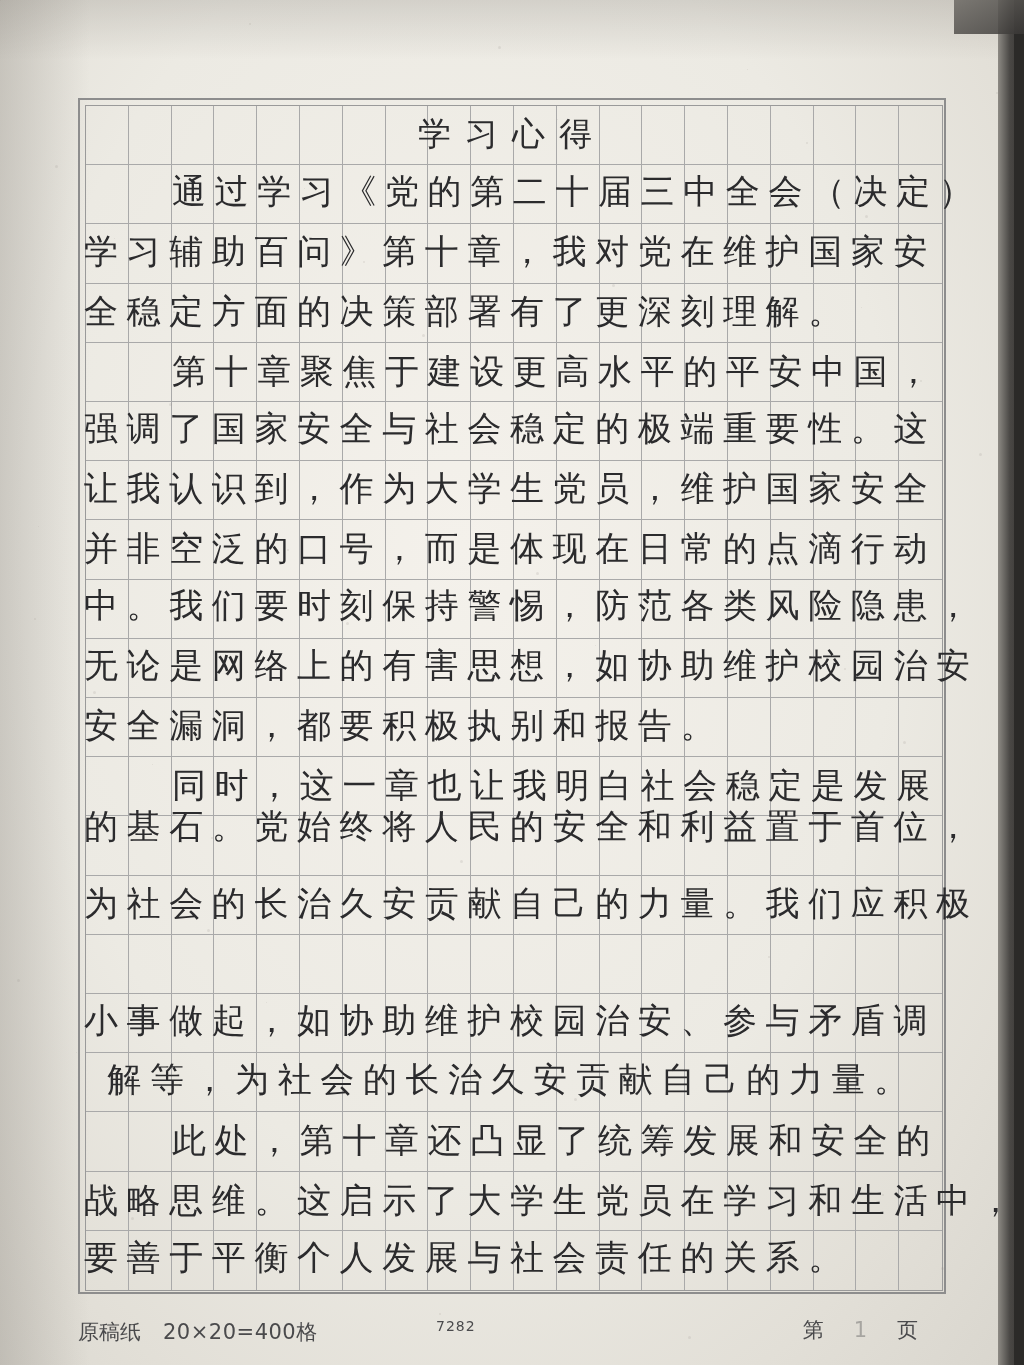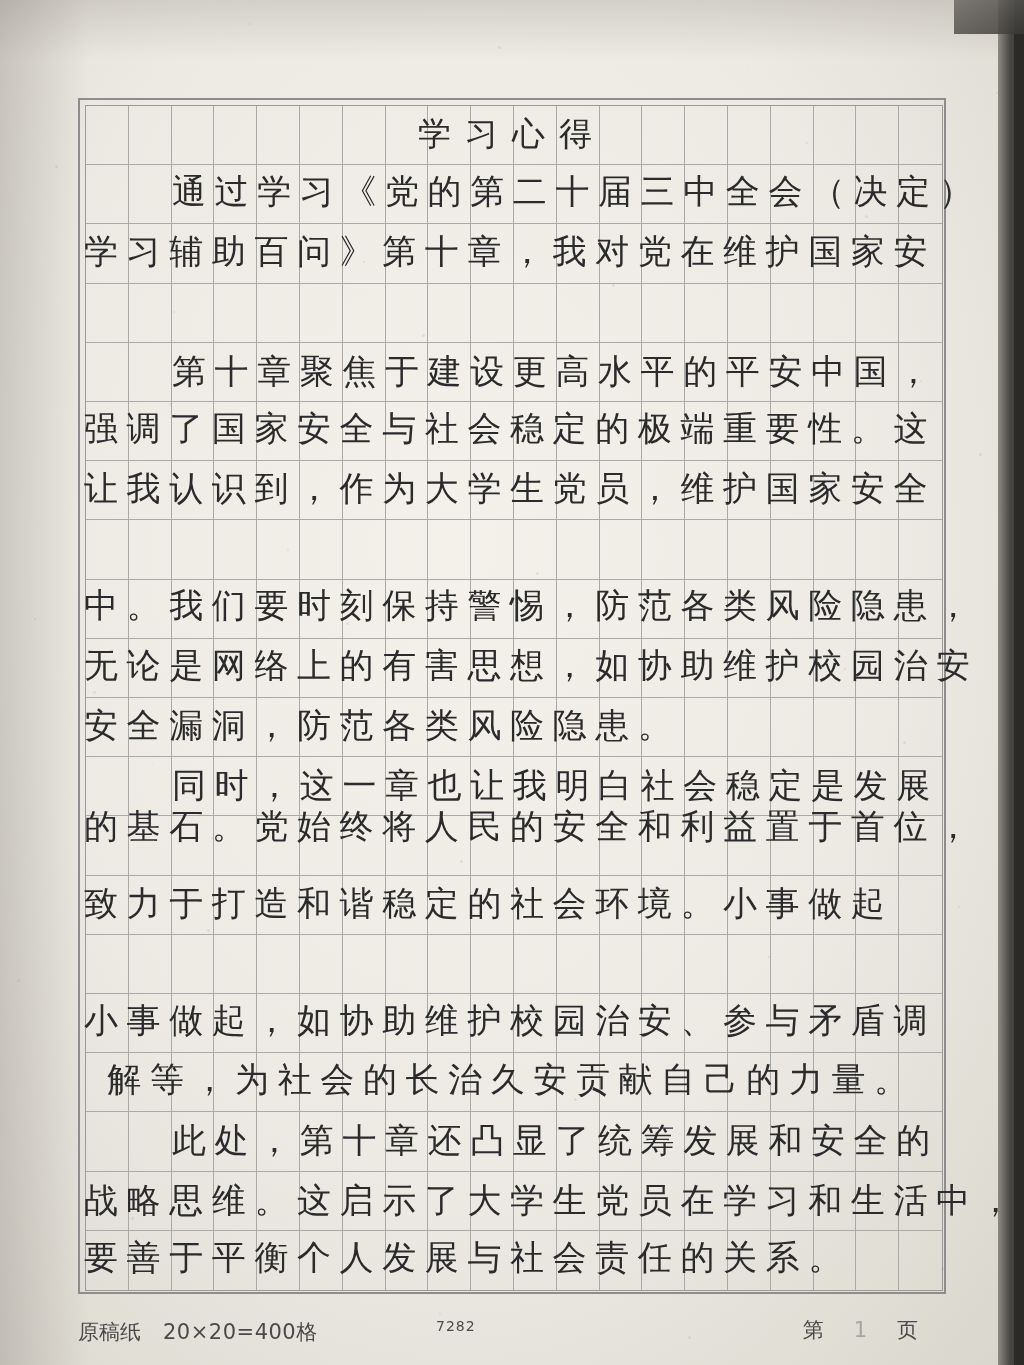--- a/index.html
+++ b/index.html
@@ -588,29 +588,31 @@
         <div class="cell lastrow"></div>
         <div class="cell lastrow"></div>
         <div class="cell lastcol lastrow"></div>
       </div>
   </div>
 
   <div class="hand-layer" id="hand-layer">
       <div class="hand-row title" style="top: 0px;">学习心得</div>
       <div class="hand-row indent" style="top: 59.2px; margin-top: -1.2px;">通过学习《党的第二十届三中全会（决定）</div>
       <div class="hand-row" style="top: 118.4px; margin-top: -0.4px;">学习辅助百问》第十章，我对党在维护国家安</div>
+      <div class="hand-row" style="top: 177.6px; margin-top: 0.4px;">全稳定方面的决策部署有了更深刻理解。</div>
       <div class="hand-row indent" style="top: 236.8px; margin-top: 1.2px;">第十章聚焦于建设更高水平的平安中国，</div>
       <div class="hand-row" style="top: 296px; margin-top: -0.8px;">强调了国家安全与社会稳定的极端重要性。这</div>
       <div class="hand-row" style="top: 355.2px; margin-top: 0px;">让我认识到，作为大学生党员，维护国家安全</div>
+      <div class="hand-row" style="top: 414.4px; margin-top: 0.8px;">并非空泛的口号，而是体现在日常的点滴行动</div>
       <div class="hand-row" style="top: 473.6px; margin-top: -1.2px;">中。我们要时刻保持警惕，防范各类风险隐患，</div>
       <div class="hand-row" style="top: 532.8px; margin-top: -0.4px;">无论是网络上的有害思想，如协助维护校园治安</div>
-      <div class="hand-row" style="top: 592px; margin-top: 0.4px;">安全漏洞，防范各类风险隐患。</div>
+      <div class="hand-row" style="top: 592px; margin-top: 0.4px;">安全漏洞，都要积极执别和报告。</div>
       <div class="hand-row indent" style="top: 651.2px; margin-top: 1.2px;">同时，这一章也让我明白社会稳定是发展</div>
       <div class="hand-row" style="top: 694px; margin-top: -0.8px;">的基石。党始终将人民的安全和利益置于首位，</div>
-      <div class="hand-row" style="top: 769.6px; margin-top: 0px;">致力于打造和谐稳定的社会环境。小事做起</div>
+      <div class="hand-row" style="top: 769.6px; margin-top: 0px;">为社会的长治久安贡献自己的力量。我们应积极</div>
       <div class="hand-row" style="top: 888px; margin-top: -1.2px;">小事做起，如协助维护校园治安、参与矛盾调</div>
       <div class="hand-row" style="top: 946px; margin-top: -0.4px; text-align: center;">解等，为社会的长治久安贡献自己的力量。</div>
       <div class="hand-row indent" style="top: 1006.4px; margin-top: 0.4px;">此处，第十章还凸显了统筹发展和安全的</div>
       <div class="hand-row" style="top: 1065.6px; margin-top: 1.2px;">战略思维。这启示了大学生党员在学习和生活中，</div>
       <div class="hand-row" style="top: 1124.8px; margin-top: -0.8px;">要善于平衡个人发展与社会责任的关系。</div>
     </div>
 
   <div class="footer">
     <div class="footer-left">
       <span class="footer-label">原稿纸</span>

